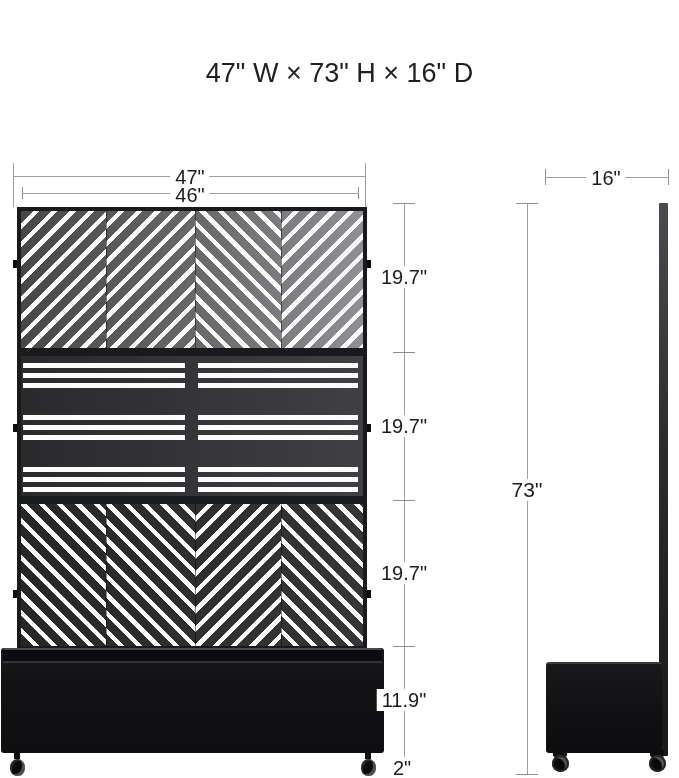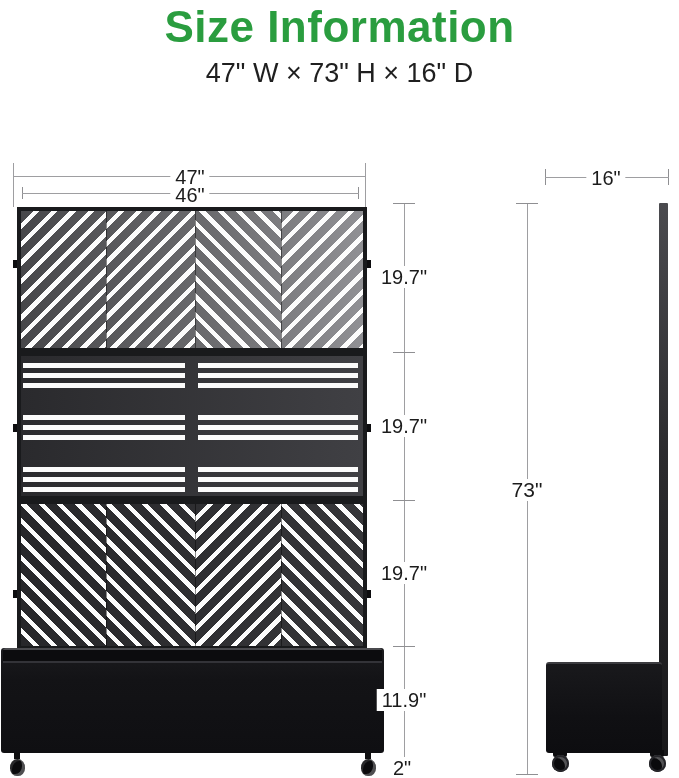--- a/index.html
+++ b/index.html
@@ -84,21 +84,20 @@
   .caster-side .wheel{
     width:17px;height:17px;margin:-2px auto 0;background:#0a0a0c;border-radius:50%;
     box-shadow:inset 0 0 0 2px #26262a, inset -4px 3px 0 rgba(255,255,255,.3);
   }
 </style>
 </head>
 <body>
 
 <div id="stage">
 
-  <div class="title">Size Information</div>
   <div class="subtitle">47" W × 73" H × 16" D</div>
 
   <div>
 
     <div class="vline" style="left:13px;top:163px;height:44px;"></div>
     <div class="vline" style="left:365px;top:163px;height:44px;"></div>
     <div class="hline" style="left:14px;top:176px;width:351px;"></div>
     <span class="dim-label" style="left:190px;top:177px;">47"</span>
     <div class="tick-v" style="left:22px;top:187px;height:12px;"></div>
     <div class="tick-v" style="left:358px;top:187px;height:12px;"></div>

